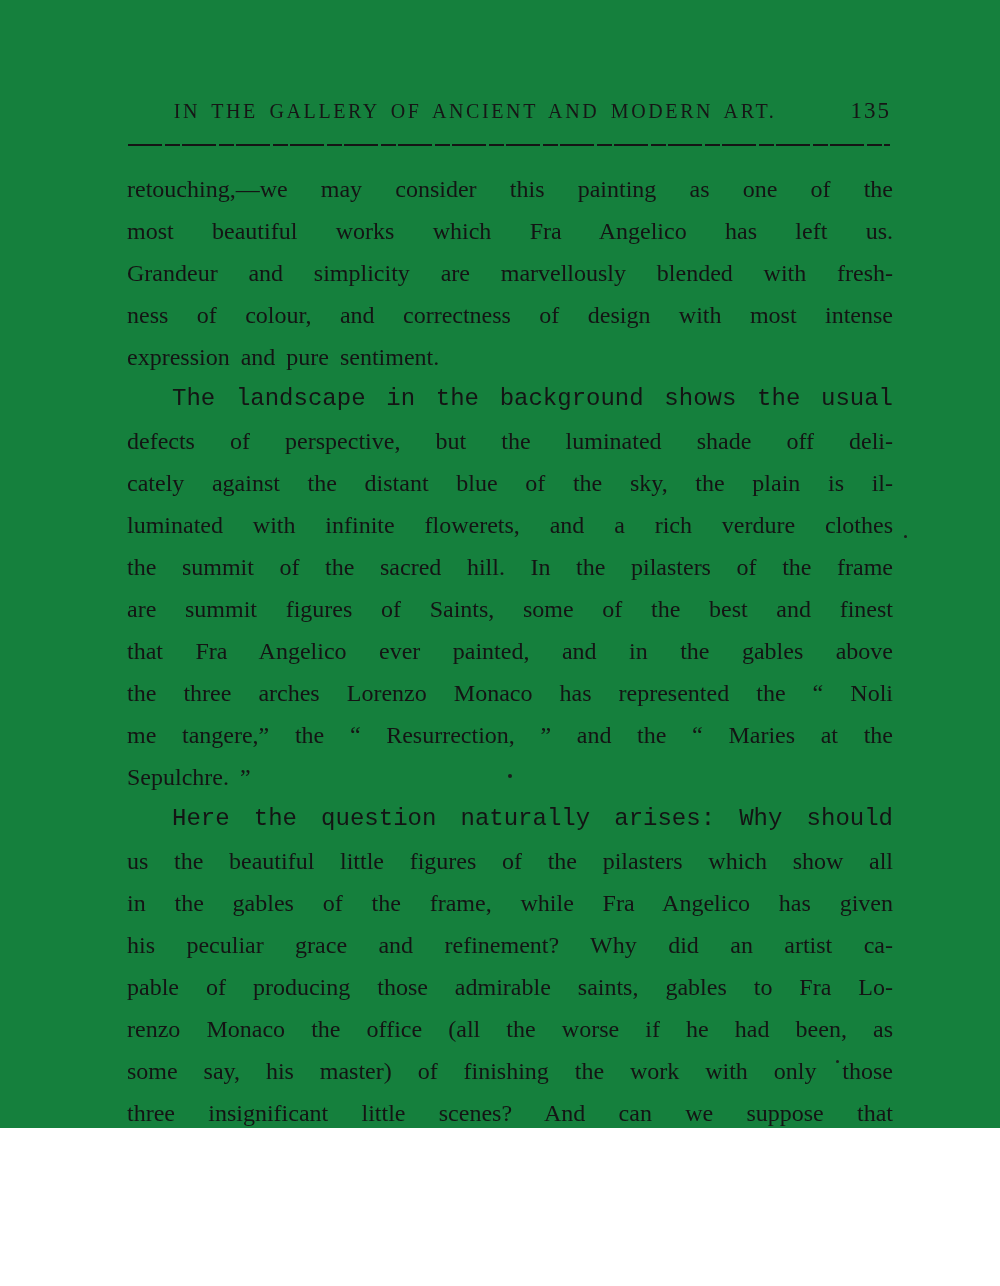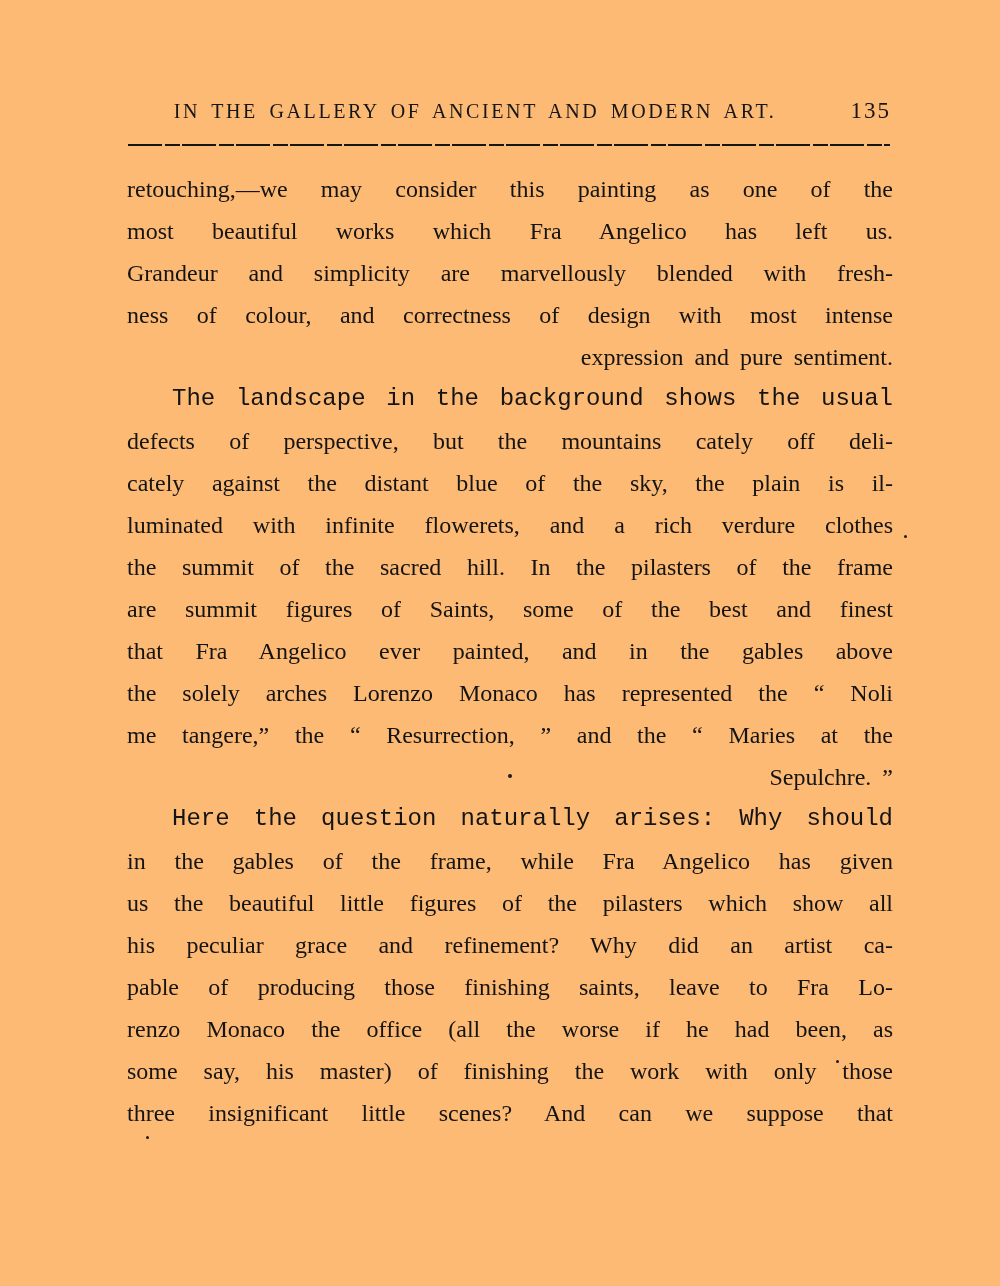--- a/index.html
+++ b/index.html
@@ -3,22 +3,22 @@
 <meta charset="utf-8">
 <style>
   html, body {
     margin: 0;
     padding: 0;
     background: #ffffff;
   }
   .page {
     position: relative;
     width: 1000px;
-    height: 1286px;
-    background: #fdba74;
+    height: 1128px;
+    background: #15803d;
     overflow: hidden;
     font-family: "Liberation Serif", "DejaVu Serif", serif;
     color: #141414;
   }
   .running-header {
     position: absolute;
     left: 127px;
     top: 100px;
     width: 766px;
     height: 30px;
@@ -63,21 +63,20 @@
     width: 766px;
   }
   .paragraph { margin: 0; padding: 0; }
   .line {
     font-size: 24px;
     line-height: 42px;
     height: 42px;
     white-space: nowrap;
     word-spacing: 5px;
     color: #141414;
-    text-align: right;
   }
   .line.justify {
     white-space: normal;
     text-align: justify;
     text-align-last: justify;
     word-spacing: 2px;
     height: 42px;
     overflow: hidden;
   }
   .line.indent { text-indent: 45px; font-family: Liberation Mono, monospace; }
@@ -102,36 +101,36 @@
   <div class="page-body">
       <div class="paragraph">
         <div class="line justify">retouching,—we may consider this painting as one of the</div>
         <div class="line justify">most beautiful works which Fra Angelico has left us.</div>
         <div class="line justify">Grandeur and simplicity are marvellously blended with fresh-</div>
         <div class="line justify">ness of colour, and correctness of design with most intense</div>
         <div class="line">expression and pure sentiment.</div>
       </div>
       <div class="paragraph">
         <div class="line justify indent">The landscape in the background shows the usual</div>
-        <div class="line justify">defects of perspective, but the mountains cately off deli-</div>
+        <div class="line justify">defects of perspective, but the luminated shade off deli-</div>
         <div class="line justify">cately against the distant blue of the sky, the plain is il-</div>
         <div class="line justify">luminated with infinite flowerets, and a rich verdure clothes</div>
         <div class="line justify">the summit of the sacred hill.  In the pilasters of the frame</div>
         <div class="line justify">are summit figures of Saints, some of the best and finest</div>
         <div class="line justify">that Fra Angelico ever painted, and in the gables above</div>
-        <div class="line justify">the solely arches Lorenzo Monaco has represented the “ Noli</div>
+        <div class="line justify">the three arches Lorenzo Monaco has represented the “ Noli</div>
         <div class="line justify">me tangere,” the “ Resurrection, ” and the “ Maries at the</div>
         <div class="line">Sepulchre. ”</div>
       </div>
       <div class="paragraph">
         <div class="line justify indent">Here the question naturally arises: Why should Lorenzo</div>
+        <div class="line justify">us the beautiful little figures of the pilasters which show all</div>
         <div class="line justify">in the gables of the frame, while Fra Angelico has given</div>
-        <div class="line justify">us the beautiful little figures of the pilasters which show all</div>
         <div class="line justify">his peculiar grace and refinement?  Why did an artist ca-</div>
-        <div class="line justify">pable of producing those finishing saints, leave to Fra Lo-</div>
+        <div class="line justify">pable of producing those admirable saints, gables to Fra Lo-</div>
         <div class="line justify">renzo Monaco the office (all the worse if he had been, as</div>
         <div class="line justify">some say, his master) of finishing the work with only those</div>
         <div class="line justify">three insignificant little scenes?  And can we suppose that</div>
       </div>
     </div>
 
   <div class="scan-speck" style="left:508px; top:774px; width:4px; height:4px;"></div>
   <div class="scan-speck" style="left:904px; top:535px; width:3px; height:3px;"></div>
   <div class="scan-speck" style="left:146px; top:1136px; width:3px; height:3px;"></div>
   <div class="scan-speck" style="left:836px; top:1060px; width:3px; height:3px;"></div>

